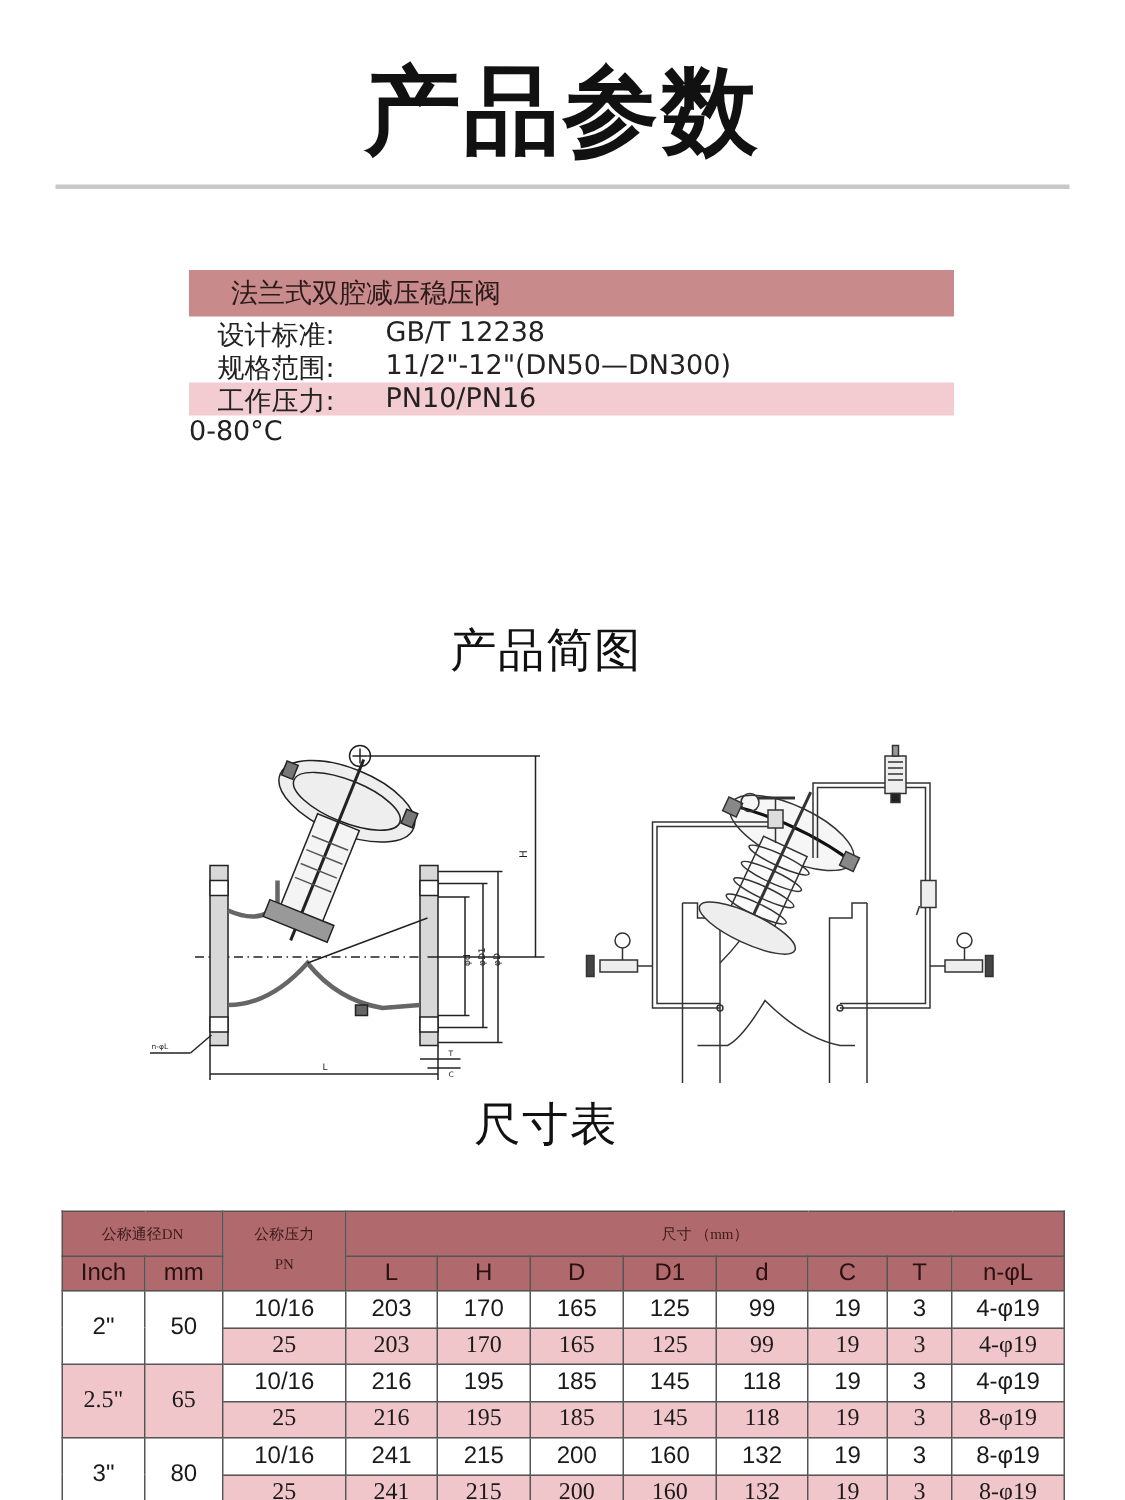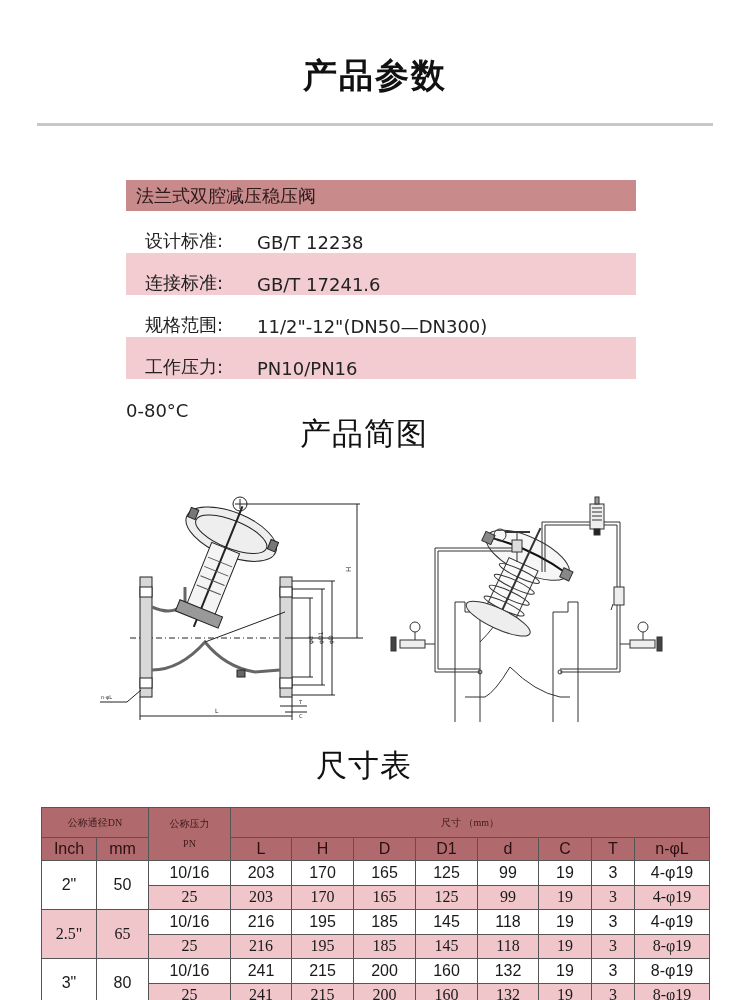--- a/index.html
+++ b/index.html
@@ -1,31 +1,31 @@
 <!DOCTYPE html>
 <html><head>
 <meta charset="utf-8">
 <style>
   * { box-sizing: border-box; margin: 0; padding: 0; }
   html, body { width: 750px; height: 1000px; background: #ffffff; overflow: hidden; }
   body { position: relative; font-family: "DejaVu Sans", "Liberation Sans", sans-serif; color: #1a1a1a; }
 
   .page-title {
     position: absolute; left: 0; top: 38px; width: 750px; text-align: center;
-    font-size: 34px; font-weight: bold; letter-spacing: 2px; color: #111;
+    font-size: 64px; font-weight: bold; letter-spacing: 2px; color: #111;
     font-family: "DejaVu Sans", sans-serif; line-height: 74px;
   }
   .divider { position: absolute; left: 37px; top: 123px; width: 676px; height: 3px; background: #c8c8c8; }
 
   .spec-box { position: absolute; left: 126px; top: 180px; width: 510px; }
   .spec-header {
     height: 31px; background: #c98a8c; color: #2a1a1a; font-size: 18px;
-    line-height: 31px; padding-left: 10px; font-weight: 500;
-  }
-  .spec-row { height: 42px; display: flex; align-items: flex-end; font-size: 18px; color: #222; }
+    line-height: 31px; padding-left: 28px; font-weight: 500;
+  }
+  .spec-row { height: 22px; display: flex; align-items: flex-start; font-size: 18px; color: #222; }
   .spec-row.pink { background: #f2ccd1; }
   .spec-label { width: 131px; padding-left: 19px; white-space: nowrap; }
   .spec-value { white-space: nowrap; }
 
   .section-title {
     position: absolute; left: 0; width: 728px; text-align: center; font-size: 31px;
     color: #111; letter-spacing: 1px; font-family: "DejaVu Sans", sans-serif;
   }
 
   .drawing { position: absolute; }
@@ -50,24 +50,20 @@
 <body>
 
 <div class="page-title">产品参数</div>
 <div class="divider"></div>
 
 <div class="spec-box">
   <div class="spec-header">法兰式双腔减压稳压阀</div>
   <div class="spec-row">
     <span class="spec-label">设计标准:</span>
     <span class="spec-value">GB/T 12238</span>
-  </div>
-  <div class="spec-row pink">
-    <span class="spec-label">连接标准:</span>
-    <span class="spec-value">GB/T 17241.6</span>
   </div>
   <div class="spec-row">
     <span class="spec-label">规格范围:</span>
     <span class="spec-value">11/2"-12"(DN50—DN300)</span>
   </div>
   <div class="spec-row pink">
     <span class="spec-label">工作压力:</span>
     <span class="spec-value">PN10/PN16</span>
   </div>
   <div class="spec-row">
@@ -184,21 +180,21 @@
 
   <circle cx="258" cy="135" r="5"></circle>
   <line x1="258" y1="140" x2="258" y2="150"></line>
   <rect x="245" y="148" width="25" height="8" fill="#eee"></rect>
   <rect x="272" y="145" width="5" height="14" fill="#444"></rect>
   <line x1="235" y1="152" x2="245" y2="152"></line>
   <circle cx="95" cy="180" r="2"></circle>
   <circle cx="175" cy="180" r="2"></circle>
 </svg>
 
-<div class="section-title" style="top:745px;">尺寸表</div>
+<div class="section-title" style="top:729px;">尺寸表</div>
 
 <table class="dim-table">
   <colgroup>
     <col style="width:55px">
       <col style="width:52px">
       <col style="width:82px">
     <col style="width:61px">
       <col style="width:62px">
       <col style="width:62px">
       <col style="width:62px">

